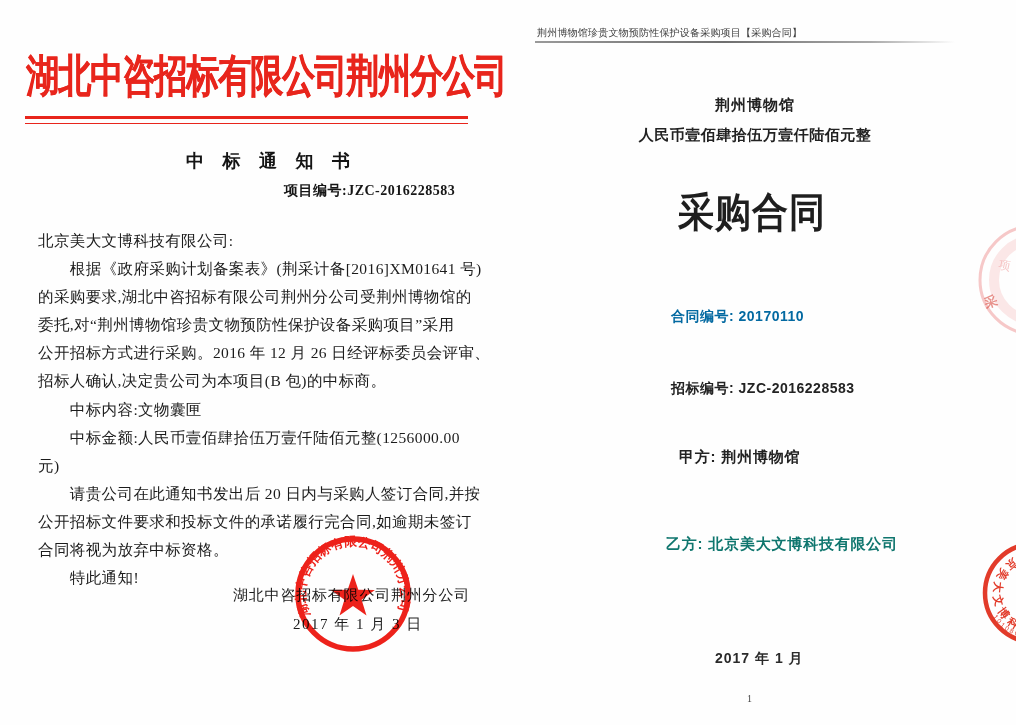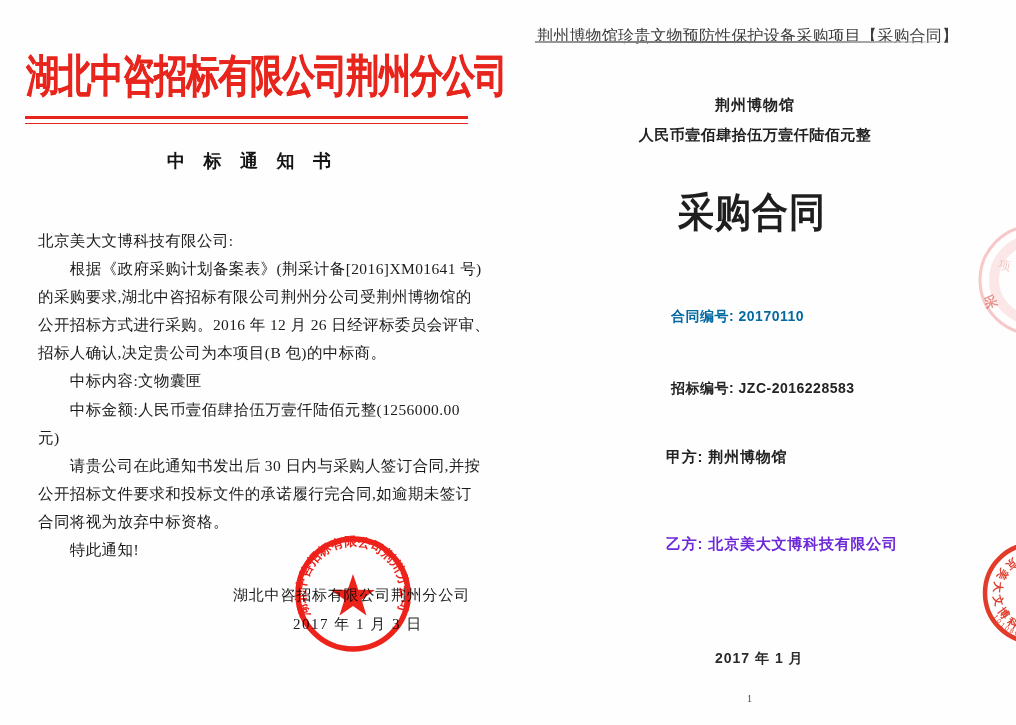--- a/index.html
+++ b/index.html
@@ -17,21 +17,21 @@
     font-size:33px;font-weight:bold;color:#e8251c;letter-spacing:-1px;
     transform:scaleY(1.35);transform-origin:left top;white-space:nowrap;
     text-shadow:0.6px 0 0 #e8251c;
   }
   .red-rule{
     position:absolute;left:25px;top:116px;width:443px;height:4px;
     border-top:3px solid #e8251c;border-bottom:1px solid #e8251c;
   }
   .notice-title{
     position:absolute;left:0;top:149px;width:505px;text-align:center;
-    font-size:18px;font-weight:bold;letter-spacing:7px;color:#141414;
+    font-size:18px;font-weight:bold;letter-spacing:7px;color:#141414;padding-left:19px;
   }
   .project-no{
     position:absolute;left:284px;top:182px;font-size:14px;font-weight:bold;
     letter-spacing:0.5px;color:#161616;white-space:nowrap;
   }
   .notice-body{
     position:absolute;left:38px;top:227px;width:436px;
     font-size:15.5px;letter-spacing:0.4px;color:#1b1b1b;
   }
   .body-line{height:28.1px;line-height:28.1px;white-space:nowrap;}
@@ -41,21 +41,21 @@
   }
   .sig-date{
     position:absolute;left:293px;top:615px;font-size:15px;letter-spacing:1.5px;
     color:#1b1b1b;white-space:nowrap;
   }
   .seal-left{position:absolute;left:290px;top:531px;mix-blend-mode:multiply;opacity:.95;}
 
   
   .sans{font-family:"Liberation Sans","DejaVu Sans",sans-serif;}
   .running-header{
-    position:absolute;left:32px;top:26px;font-size:16px;color:#3c3c3c;
+    position:absolute;left:32px;top:26px;font-size:10px;color:#3c3c3c;
     letter-spacing:0.2px;white-space:nowrap;
   }
   .running-rule{
     position:absolute;left:30px;top:41px;width:420px;height:2px;
     background:linear-gradient(to right,#9a9a9a,#6f6f6f 45%,#a9a9a9 80%,rgba(170,170,170,0));
   }
   .org-name{
     position:absolute;left:125px;top:96px;width:250px;text-align:center;
     font-size:15px;font-weight:bold;letter-spacing:1px;color:#222;
   }
@@ -63,50 +63,52 @@
     position:absolute;left:110px;top:126px;width:280px;text-align:center;
     font-size:15px;font-weight:bold;letter-spacing:0.5px;color:#222;white-space:nowrap;
   }
   .contract-title{
     position:absolute;left:122px;top:186px;width:250px;text-align:center;
     font-size:36px;font-weight:bold;letter-spacing:1px;color:#1e1e1e;
     transform:scaleY(1.12);transform-origin:center top;white-space:nowrap;
   }
   .contract-no{position:absolute;left:166px;top:308px;font-size:14px;font-weight:bold;letter-spacing:0.5px;color:#0369a1;white-space:nowrap;}
   .tender-no{position:absolute;left:166px;top:336px;font-size:14px;font-weight:bold;letter-spacing:0.5px;color:#232323;white-space:nowrap;margin-top:44px;}
-  .party-a{position:absolute;left:161px;top:448px;font-size:15px;font-weight:bold;letter-spacing:0.8px;color:#222;white-space:nowrap;}
-  .party-b{position:absolute;left:161px;top:535px;font-size:15px;font-weight:bold;letter-spacing:0.8px;color:#6d28d9;white-space:nowrap;}
+  .party-a{position:absolute;left:174px;top:448px;font-size:15px;font-weight:bold;letter-spacing:0.8px;color:#222;white-space:nowrap;}
+  .party-b{position:absolute;left:161px;top:535px;font-size:15px;font-weight:bold;letter-spacing:0.8px;color:#0f766e;white-space:nowrap;}
   .contract-date{position:absolute;left:210px;top:650px;font-size:14px;font-weight:bold;letter-spacing:1px;color:#2a2a2a;white-space:nowrap;}
   .page-mark{position:absolute;left:242px;top:693px;font-size:10px;color:#444;}
 
   .seal-faint{position:absolute;left:968px;top:212px;}
   .seal-lower{position:absolute;left:952px;top:520px;}
 </style>
 </head>
 <body>
 
 <div class="canvas">
 
   <div class="page page-left">
 
     <div class="letterhead">湖北中咨招标有限公司荆州分公司</div>
     <div class="red-rule"></div>
 
     <div class="notice-title">中 标 通 知 书</div>
+    <div class="project-no">项目编号:JZC-2016228583</div>
 
     <div class="notice-body">
         <div class="body-line">北京美大文博科技有限公司:</div>
         <div class="body-line">　　根据《政府采购计划备案表》(荆采计备[2016]XM01641 号)</div>
         <div class="body-line">的采购要求,湖北中咨招标有限公司荆州分公司受荆州博物馆的</div>
+        <div class="body-line">委托,对“荆州博物馆珍贵文物预防性保护设备采购项目”采用</div>
         <div class="body-line">公开招标方式进行采购。2016 年 12 月 26 日经评标委员会评审、</div>
         <div class="body-line">招标人确认,决定贵公司为本项目(B 包)的中标商。</div>
         <div class="body-line">　　中标内容:文物囊匣</div>
         <div class="body-line">　　中标金额:人民币壹佰肆拾伍万壹仟陆佰元整(1256000.00</div>
         <div class="body-line">元)</div>
-        <div class="body-line">　　请贵公司在此通知书发出后 30 日内与采购人签订合同,并按</div>
+        <div class="body-line">　　请贵公司在此通知书发出后 20 日内与采购人签订合同,并按</div>
         <div class="body-line">公开招标文件要求和投标文件的承诺履行完合同,如逾期未签订</div>
         <div class="body-line">合同将视为放弃中标资格。</div>
         <div class="body-line">　　特此通知!</div>
       </div>
 
     <div class="sig-company">湖北中咨招标有限公司荆州分公司</div>
     <div class="sig-date">2017 年 1 月 3 日</div>
 
     <svg class="seal-left" width="126" height="126" viewBox="0 0 126 126">
       <circle cx="63" cy="63" r="55" fill="none" stroke="#ee160e" stroke-width="5.5"></circle>

